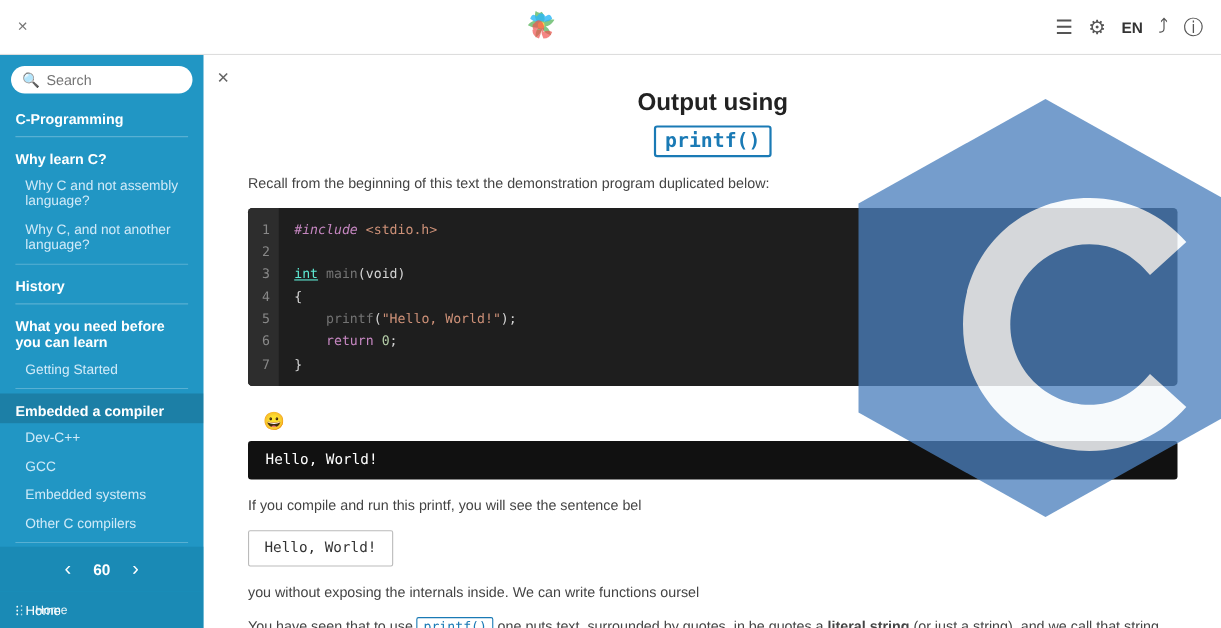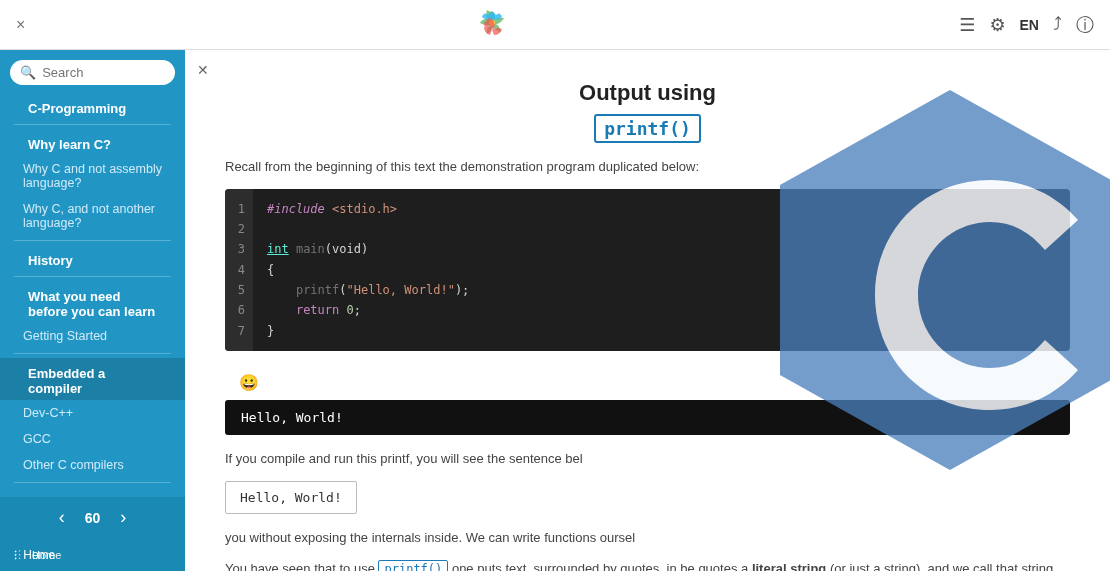--- a/index.html
+++ b/index.html
@@ -34,21 +34,21 @@
     .sidebar-search input {
       border: none; outline: none; font-size: 13px; background: transparent; width: 100%;
     }
     .sidebar-search .search-icon { color: #888; font-size: 13px; }
     .sidebar-nav { flex: 1; overflow-y: auto; padding-bottom: 10px; }
     .sidebar-nav::-webkit-scrollbar { width: 4px; }
     .sidebar-nav::-webkit-scrollbar-thumb { background: rgba(255,255,255,0.3); border-radius: 4px; }
 
     .nav-section-title {
       color: #fff; font-size: 13px; font-weight: bold;
-      padding: 8px 28px 4px; cursor: pointer;
+      padding: 8px 14px 4px; cursor: pointer;
     }
     .nav-section-title.active { background: rgba(0,0,0,0.15); }
     .nav-item {
       color: #d0eaf8; font-size: 12.5px;
       padding: 6px 14px 6px 20px; cursor: pointer; border-left: 3px solid transparent;
     }
     .nav-divider { border: none; border-top: 1px solid rgba(255,255,255,0.25); margin: 4px 14px; }
 
     
     .sidebar-bottom {
@@ -172,20 +172,21 @@
       <div class="nav-section-title">History</div>
       <hr class="nav-divider">
 
       <div class="nav-section-title">What you need before you can learn</div>
       <div class="nav-item">Getting Started</div>
       <hr class="nav-divider">
 
       <div class="nav-section-title active">Embedded a compiler</div>
       <div class="nav-item">Dev-C++</div>
       <div class="nav-item">GCC</div>
+      <div class="nav-item">Embedded systems</div>
       <div class="nav-item">Other C compilers</div>
       <hr class="nav-divider">
 
     </div>
 
     <div class="sidebar-bottom">
       <button class="page-nav-btn">‹</button>
       <span class="page-num">60</span>
       <button class="page-nav-btn">›</button>
       <span style="position:absolute; left:14px; bottom:10px; color:rgba(255,255,255,0.7); font-size:11px;">⋮</span>

